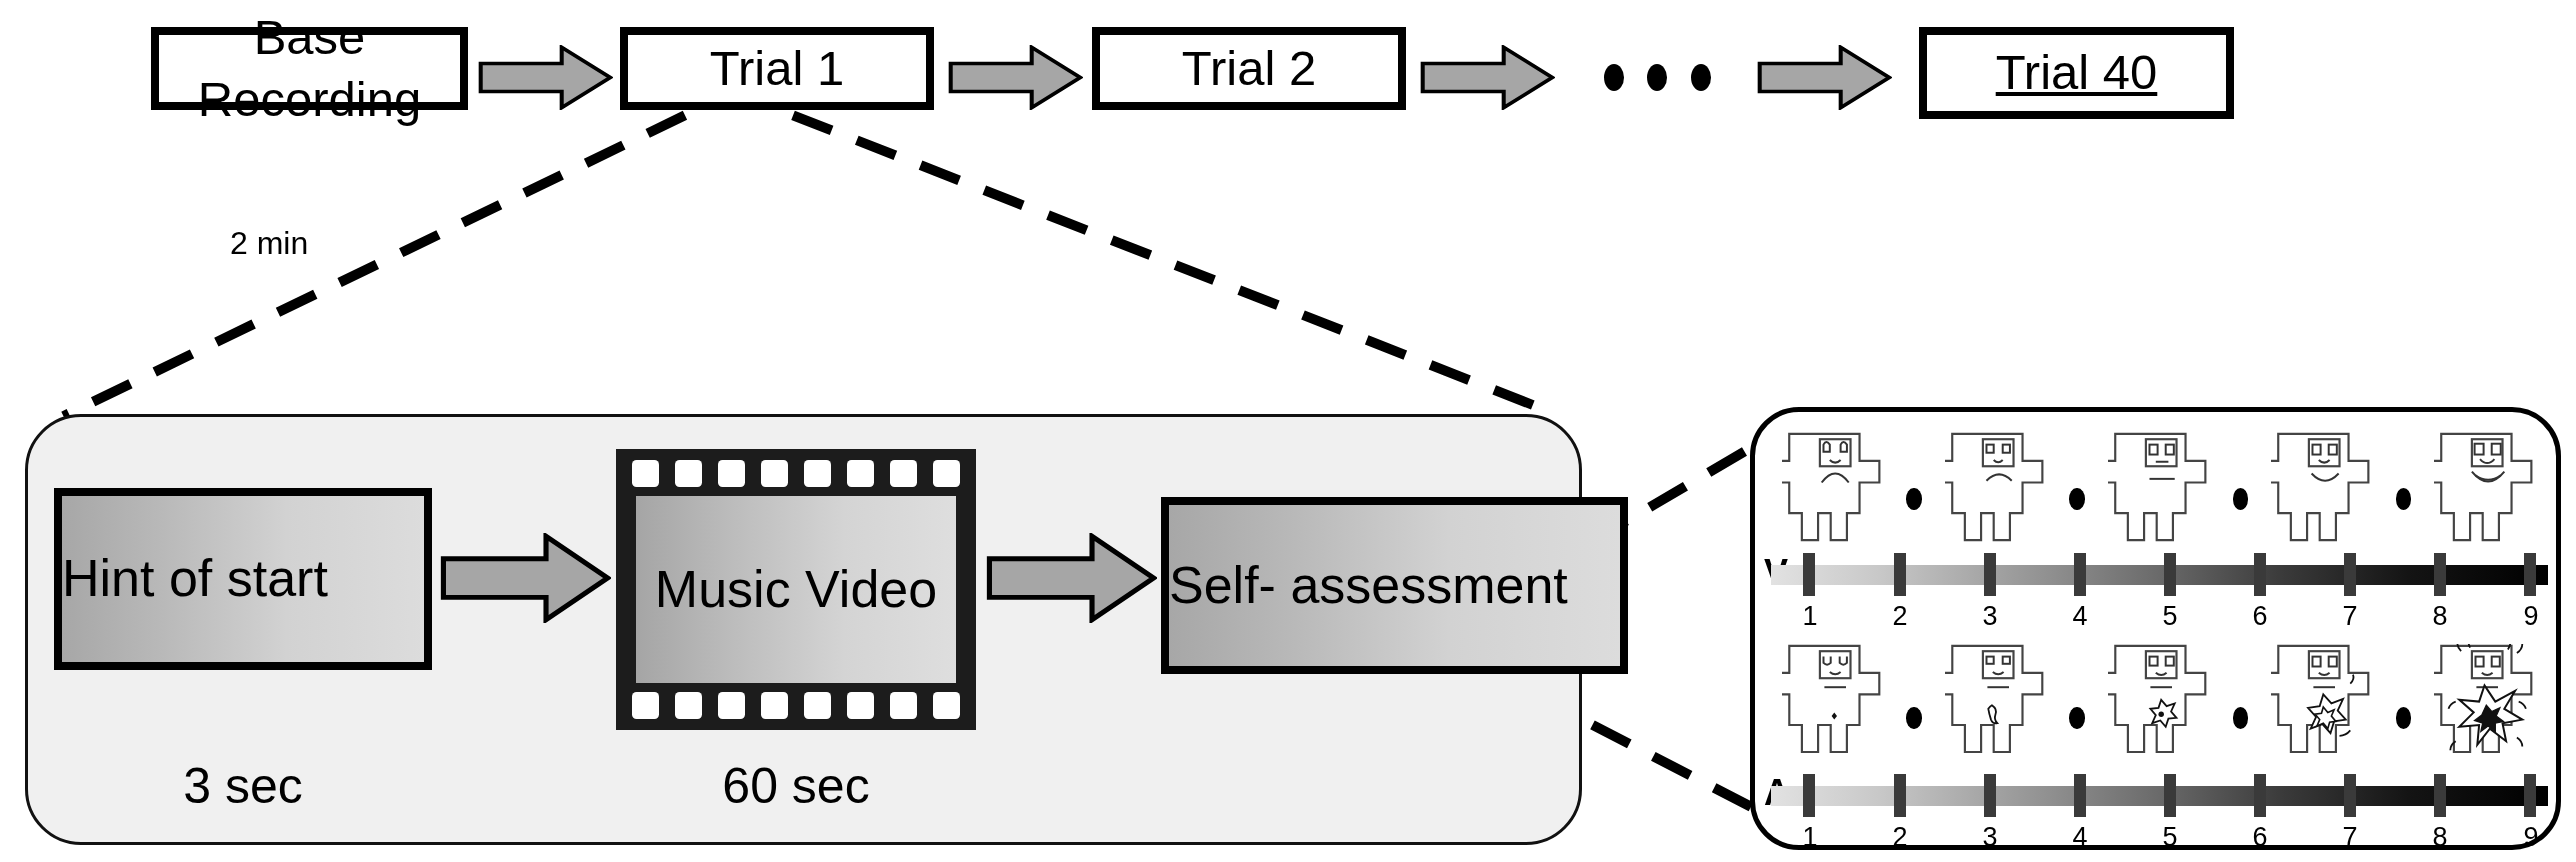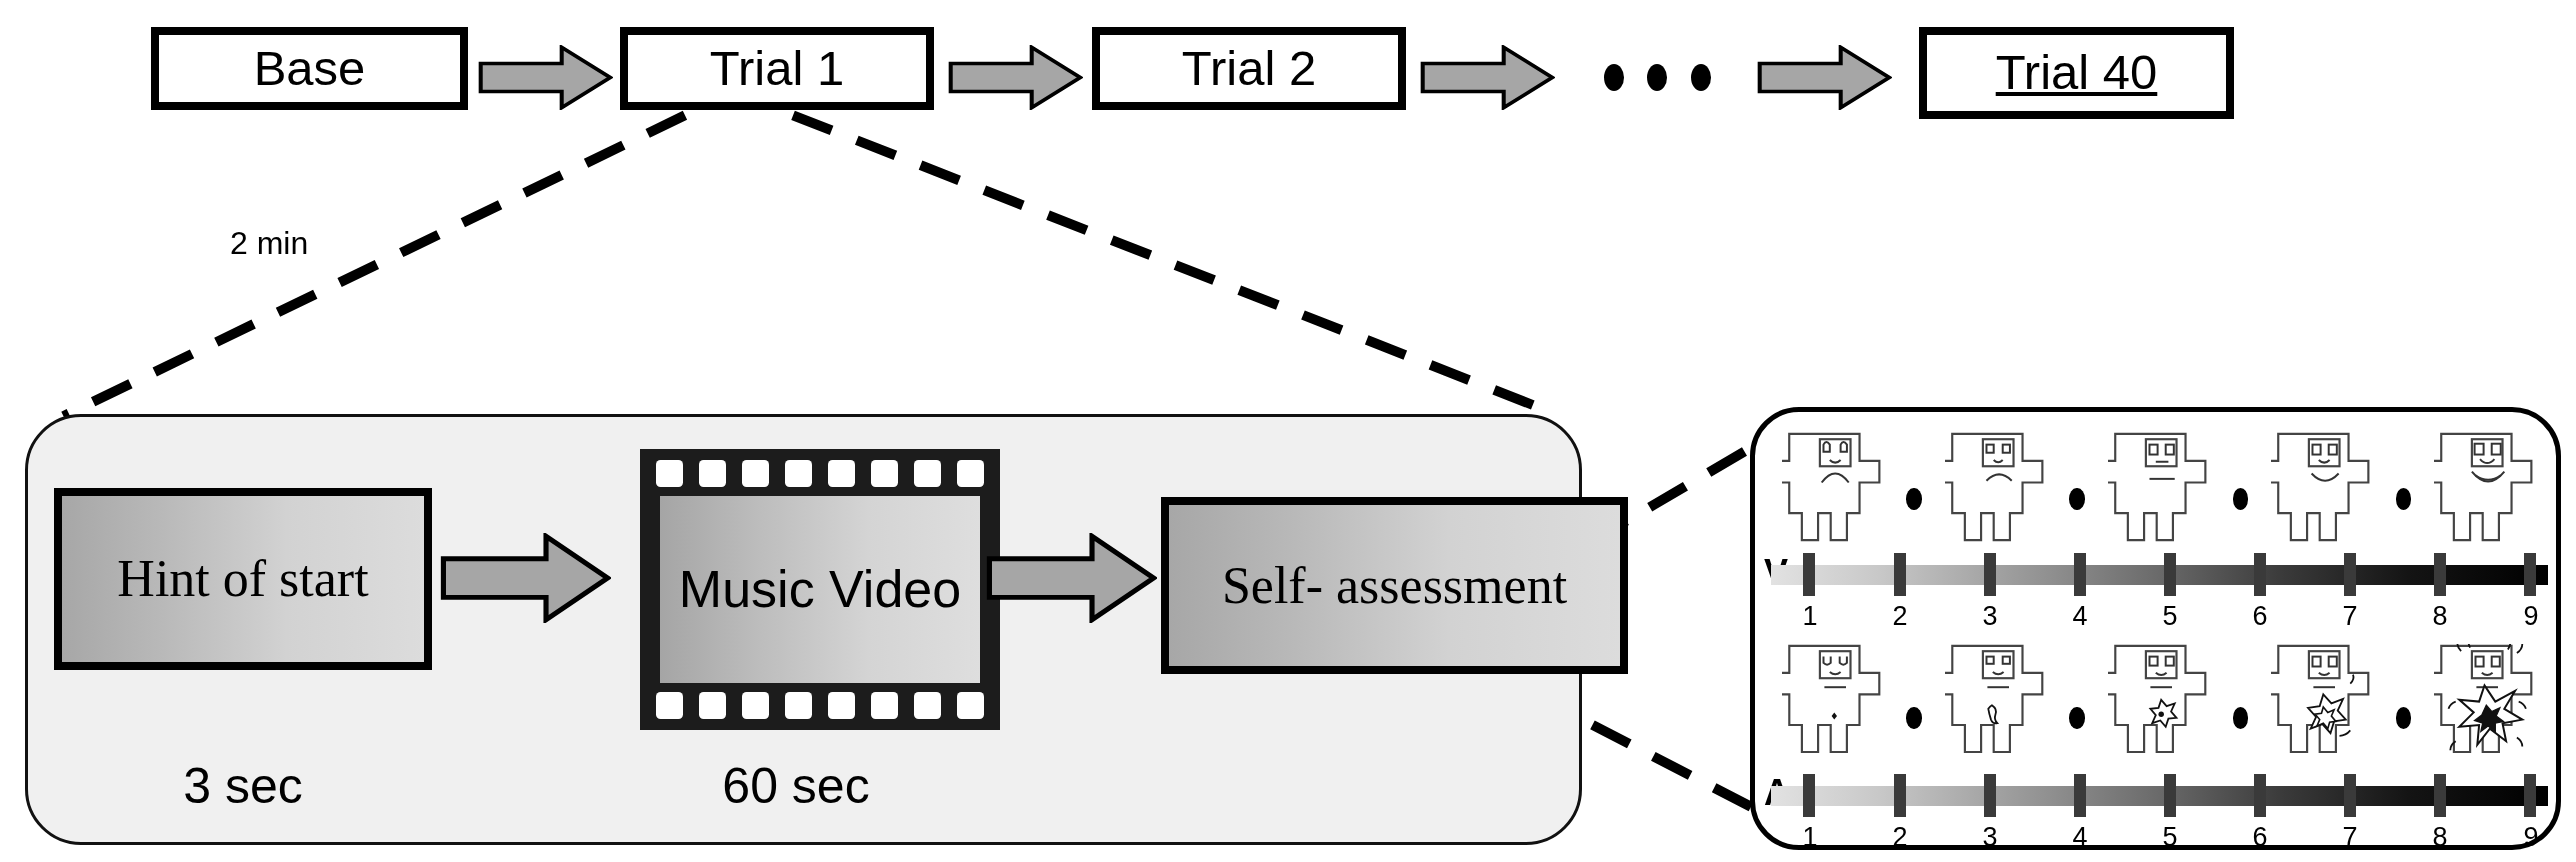--- a/index.html
+++ b/index.html
@@ -27,28 +27,28 @@
   .minlabel{position:absolute;font-size:32px;color:#000;white-space:nowrap;}
 
   
   .dashlayer{position:absolute;left:0;top:0;width:2576px;height:862px;pointer-events:none;}
 
   
   .panel{position:absolute;background:#f0f0f0;border:3.6px solid #111;
          border-radius:56px;box-sizing:border-box;}
 
   .stagebox{position:absolute;border:8px solid #000;box-sizing:border-box;
-            display:flex;align-items:center;justify-content:center;text-align:center;
+            display:flex;align-items:center;text-align:center;
             line-height:1.22;font-size:52px;color:#000;
-            background:linear-gradient(90deg,#a7a7a7 0%,#b9b9b9 28%,#d2d2d2 62%,#dcdcdc 100%);font-family:Liberation Serif, serif;}
+            background:linear-gradient(90deg,#a7a7a7 0%,#b9b9b9 28%,#d2d2d2 62%,#dcdcdc 100%);}
 
   .durlabel{position:absolute;font-size:50px;text-align:center;color:#000;white-space:nowrap;}
 
   
-  .film{position:absolute;background:#1c1c1c;box-sizing:border-box;margin-left:24px;}
+  .film{position:absolute;background:#1c1c1c;box-sizing:border-box;}
   .film .holes{position:absolute;left:0;width:100%;height:31px;display:flex;
                justify-content:space-evenly;align-items:center;}
   .film .holes i{display:block;width:27px;height:27px;background:#fff;border-radius:4.5px;}
   .film .screen{position:absolute;left:20px;right:20px;top:47px;bottom:47px;
                 display:flex;align-items:center;justify-content:center;text-align:center;
                 line-height:1.22;font-size:52px;color:#000;
                 background:linear-gradient(90deg,#a5a5a5 0%,#bcbcbc 30%,#d4d4d4 65%,#dedede 100%);}
 
   
   .sampanel{position:absolute;background:#ffffff;border:5.4px solid #000;
@@ -65,20 +65,21 @@
   .ticknum{position:absolute;top:36px;font-size:27px;color:#000;text-align:center;width:36px;}
 </style>
 </head>
 <body>
 
 <div id="stage">
 
   <div class="trialbox" style="left:151px;top:27px;width:317px;height:83px;">
     <div>
       <span>Base</span>
+      <span>Recording</span>
     </div>
   </div>
 
   <div class="arrow" style="left:478px;top:45px;width:135px;height:65px;">
     <svg viewBox="0 0 100 56" preserveAspectRatio="none">
       <polygon points="2,16 62,16 62,2 98,28 62,54 62,40 2,40" fill="#a6a6a6" stroke="#000" stroke-width="3" stroke-linejoin="miter"></polygon>
     </svg>
   </div>
 
   <div class="trialbox" style="left:620px;top:27px;width:314px;height:83px;">

